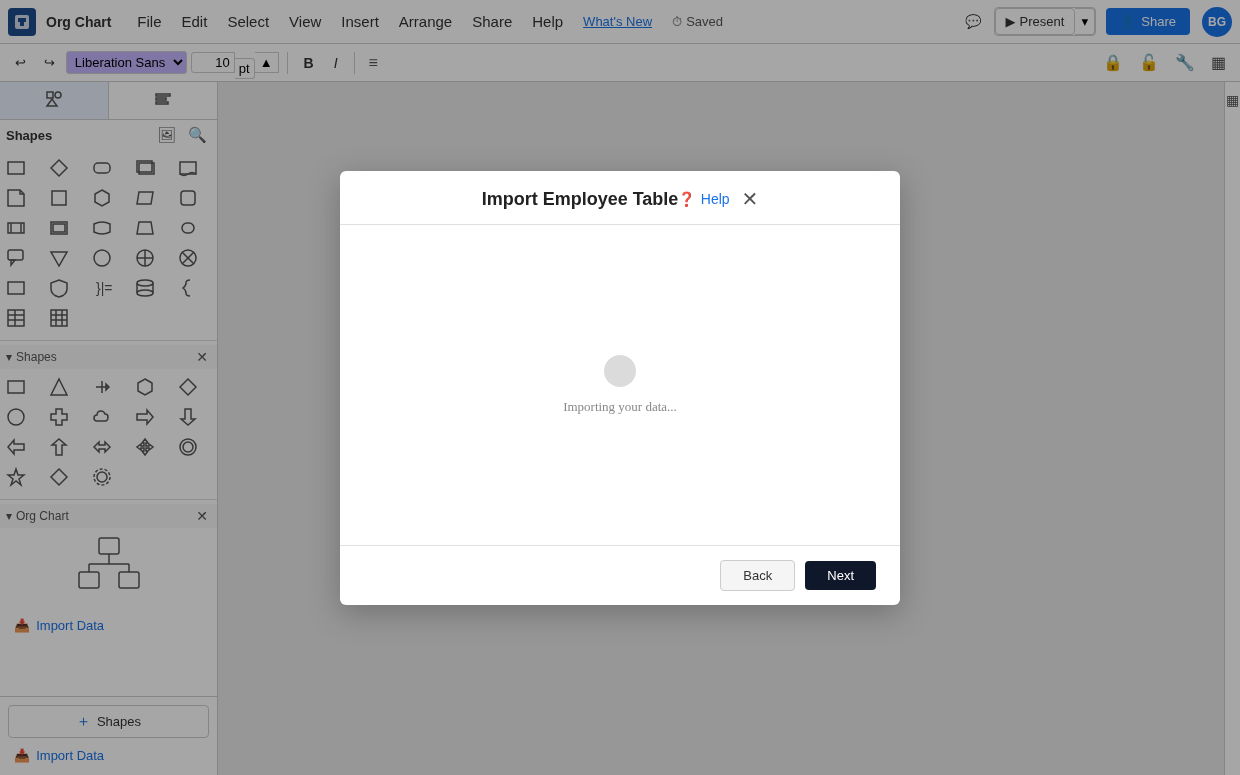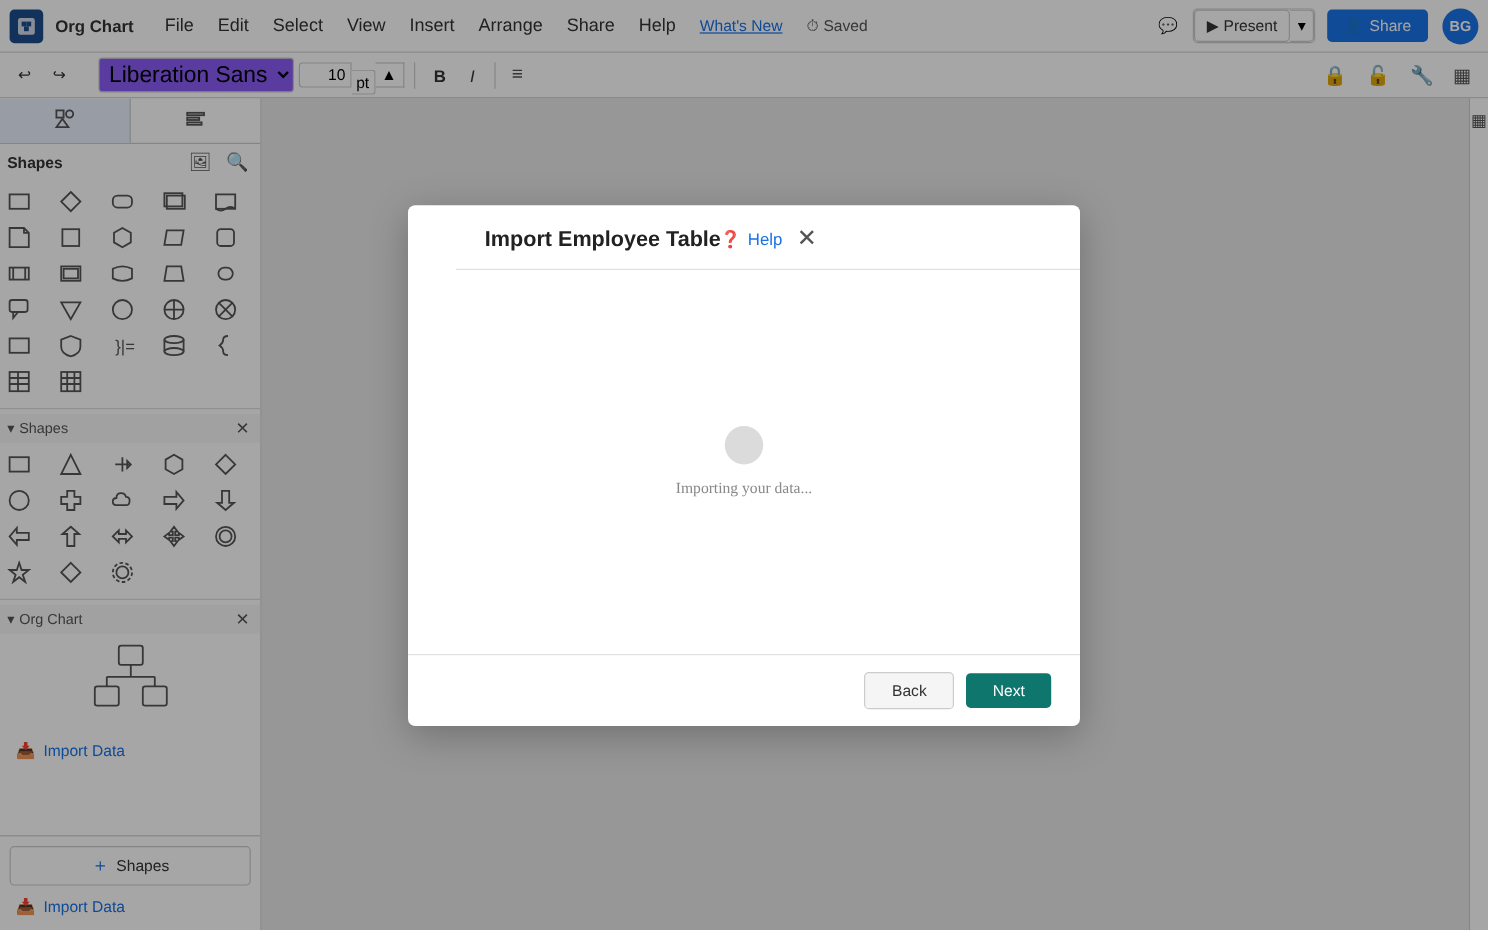--- a/index.html
+++ b/index.html
@@ -40,21 +40,21 @@
     #comment-btn { background: none; border: none; cursor: pointer; padding: 4px 8px; color: #555; }
 
     
     #toolbar {
       display: flex; align-items: center; background: #fff; border-bottom: 1px solid #ccc;
       height: 38px; padding: 0 8px; gap: 4px;
     }
     .tool-btn { background: none; border: 1px solid transparent; border-radius: 3px; padding: 3px 6px; cursor: pointer; color: #333; font-size: 13px; }
     #font-select {
       border: 1px solid #ccc; border-radius: 3px; padding: 2px 4px;
-      font-size: 19px; background: #8b5cf6; min-width: 120px; cursor: pointer; margin-left: 16px;
+      font-size: 13px; background: #c4b5fd; min-width: 120px; cursor: pointer;
     }
     #font-size-group { display: flex; align-items: center; gap: 0; }
     #font-size-input {
       border: 1px solid #ccc; border-radius: 3px 0 0 3px; padding: 2px 4px;
       width: 44px; font-size: 13px; text-align: right;
     }
     #font-size-unit { border: 1px solid #ccc; border-left: none; border-radius: 0 3px 3px 0; padding: 2px 4px; font-size: 13px; background: white; margin-top: 12px; }
     #font-size-inc { background: none; border: 1px solid #ccc; border-left: none; padding: 2px 5px; cursor: pointer; font-size: 13px; }
     .format-btn { background: none; border: 1px solid transparent; border-radius: 3px; padding: 3px 7px; cursor: pointer; font-size: 14px; font-weight: bold; color: #333; }
     .toolbar-sep { width: 1px; height: 22px; background: #ccc; margin: 0 4px; }
@@ -134,22 +134,22 @@
     #modal-overlay {
       position: absolute; top: 0; left: 0; width: 100%; height: 100%;
       background: rgba(0,0,0,0.35); z-index: 100;
       display: flex; align-items: center; justify-content: center;
     }
     #modal {
       background: white; border-radius: 6px; box-shadow: 0 8px 32px rgba(0,0,0,0.25);
       width: 560px; min-height: 400px; display: flex; flex-direction: column;
     }
     #modal-header {
-      display: flex; align-items: center; justify-content: flex-start;
-      padding: 18px 24px 14px; border-bottom: 1px solid #e0e0e0; margin-left: 40px;
+      display: flex; align-items: center; justify-content: center;
+      padding: 18px 24px 14px; border-bottom: 1px solid #e0e0e0;
     }
     #modal-title { font-size: 18px; font-weight: bold; color: #222; }
     #modal-header-right { display: flex; align-items: center; gap: 12px; }
     #modal-help-btn {
       display: flex; align-items: center; gap: 5px;
       background: none; border: none; cursor: pointer; color: #1a73e8; font-size: 14px;
     }
     #modal-close-btn {
       background: none; border: none; cursor: pointer; font-size: 20px; color: #555;
       line-height: 1; padding: 0;
@@ -166,21 +166,21 @@
     #importing-text { font-size: 13px; color: #888; }
     #modal-footer {
       display: flex; align-items: center; justify-content: flex-end; gap: 10px;
       padding: 14px 24px; border-top: 1px solid #e0e0e0;
     }
     #back-btn {
       background: #f5f5f5; border: 1px solid #ccc; border-radius: 4px;
       padding: 7px 22px; cursor: pointer; font-size: 13px; color: #333; margin-left: 32px;
     }
     #next-btn {
-      background: #0f766e; border: none; border-radius: 4px;
+      background: #0f172a; border: none; border-radius: 4px;
       padding: 7px 22px; cursor: pointer; font-size: 13px; color: white;
     }
 
     
     .svg-shape { fill: none; stroke: #555; stroke-width: 1.5; }
   </style>
 </head>
 <body>
 
 <div id="menubar">

